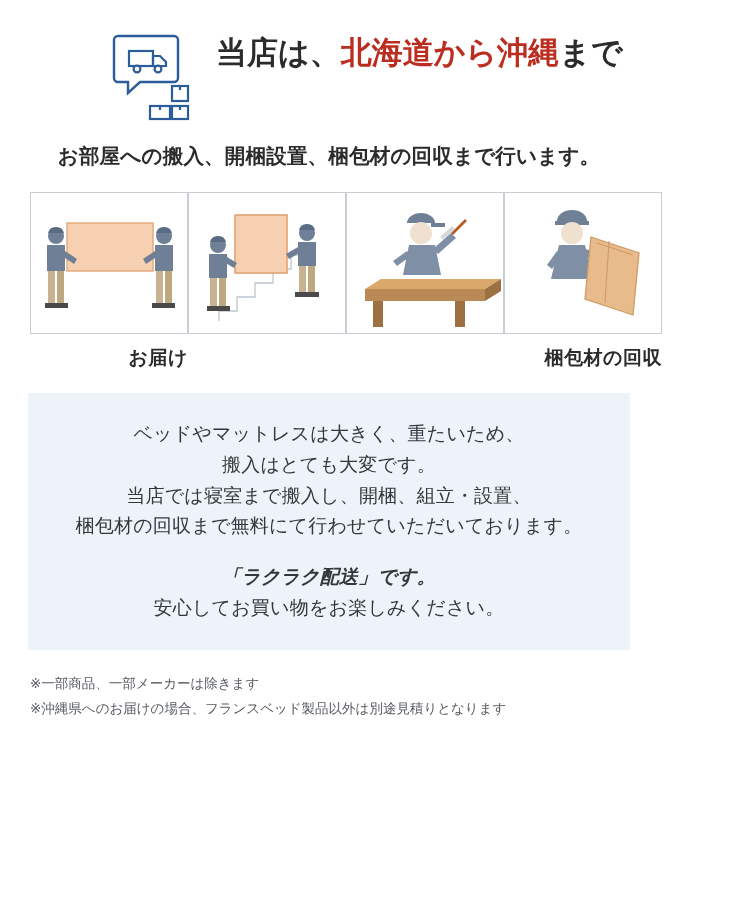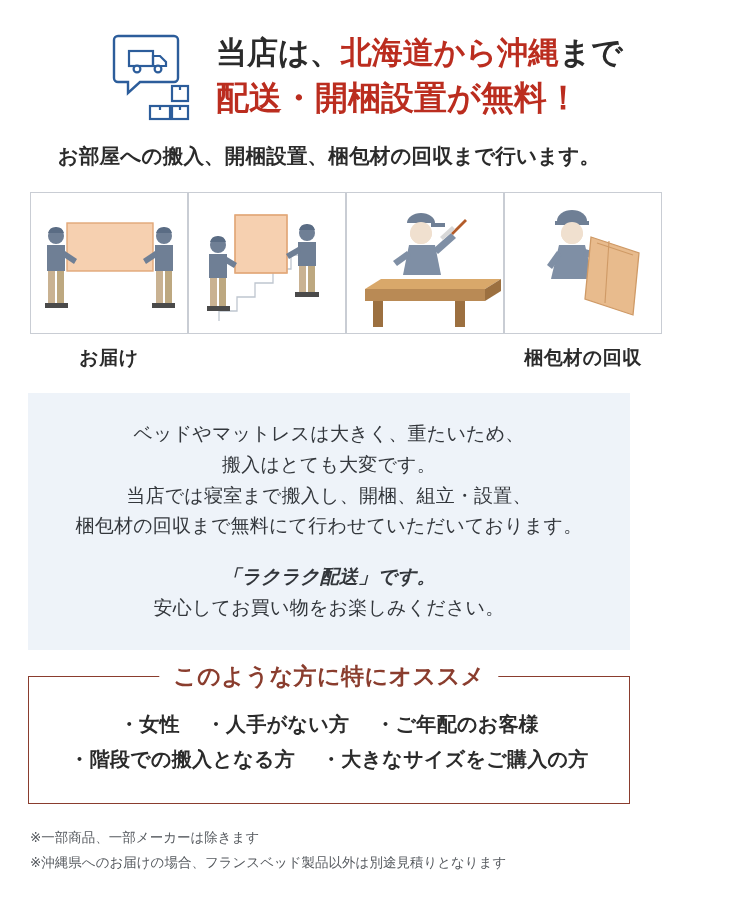--- a/index.html
+++ b/index.html
@@ -74,21 +74,21 @@
     width: 158px;
     height: 142px;
     border: 1px solid #c9cdd4;
     box-sizing: border-box;
     background: #ffffff;
     overflow: hidden;
     position: relative;
   }
   .step-frame svg { display: block; }
   .step-label {
-    text-align: center;
+    text-align: right;
     font-size: 19px;
     font-weight: bold;
     color: #2b2b2b;
     margin-top: 11px;
     letter-spacing: 0.5px;
   }
 
   
   .info-panel {
     margin-top: 22px;
@@ -177,21 +177,20 @@
           <line x1="70" y1="56" x2="70" y2="60"></line>
           <rect x="40" y="76" width="20" height="13"></rect>
           <line x1="50" y1="76" x2="50" y2="80"></line>
           <rect x="62" y="76" width="16" height="13"></rect>
           <line x1="70" y1="76" x2="70" y2="80"></line>
         </g>
       </svg>
     </div>
     <div class="headline">
       <div class="headline-line"><span class="hl-dark">当店は、</span><span class="hl-red">北海道から沖縄</span><span class="hl-dark">まで</span></div>
-      <div class="headline-line second"><span class="hl-red">配送・開梱設置</span><span class="hl-red">が無料！</span></div>
     </div>
   </div>
 
   <div class="subtitle">お部屋への搬入、開梱設置、梱包材の回収まで行います。</div>
 
   <div class="steps">
 
     <div class="step">
       <div class="step-frame">
         <svg viewBox="0 0 158 142" width="158" height="142">
@@ -324,29 +323,20 @@
   <div class="info-panel">
     <div class="info-line">ベッドやマットレスは大きく、重たいため、</div>
     <div class="info-line">搬入はとても大変です。</div>
     <div class="info-line">当店では寝室まで搬入し、開梱、組立・設置、</div>
     <div class="info-line">梱包材の回収まで無料にて行わせていただいております。</div>
     <div class="info-gap"></div>
     <div class="info-line info-strong">「ラクラク配送」です。</div>
     <div class="info-line">安心してお買い物をお楽しみください。</div>
   </div>
 
-  <div class="recommend">
-    <div class="recommend-title">このような方に特にオススメ</div>
-    <div class="rec-row">
-      <span>・女性</span><span class="rec-sep"></span><span>・人手がない方</span><span class="rec-sep"></span><span>・ご年配のお客様</span>
-    </div>
-    <div class="rec-row">
-      <span>・階段での搬入となる方</span><span class="rec-sep"></span><span>・大きなサイズをご購入の方</span>
-    </div>
-  </div>
 
   <div class="notes">
     <div class="note">※一部商品、一部メーカーは除きます</div>
     <div class="note">※沖縄県へのお届けの場合、フランスベッド製品以外は別途見積りとなります</div>
 
   </div>
 
 </div>
 
 </body></html>

